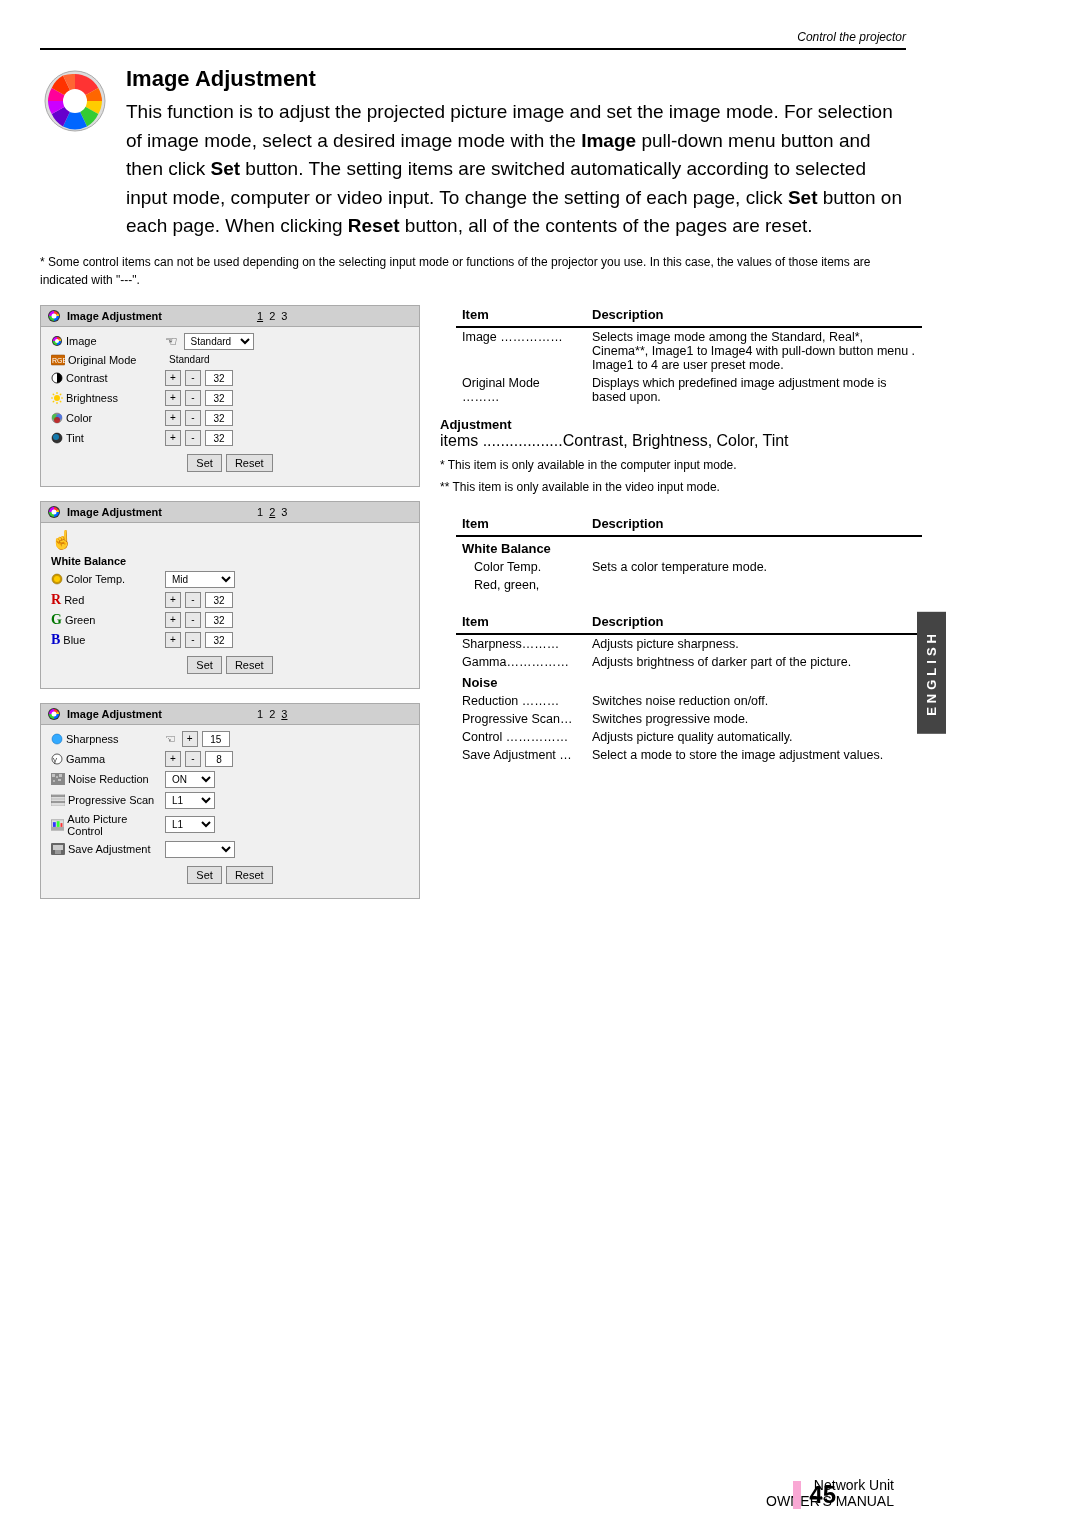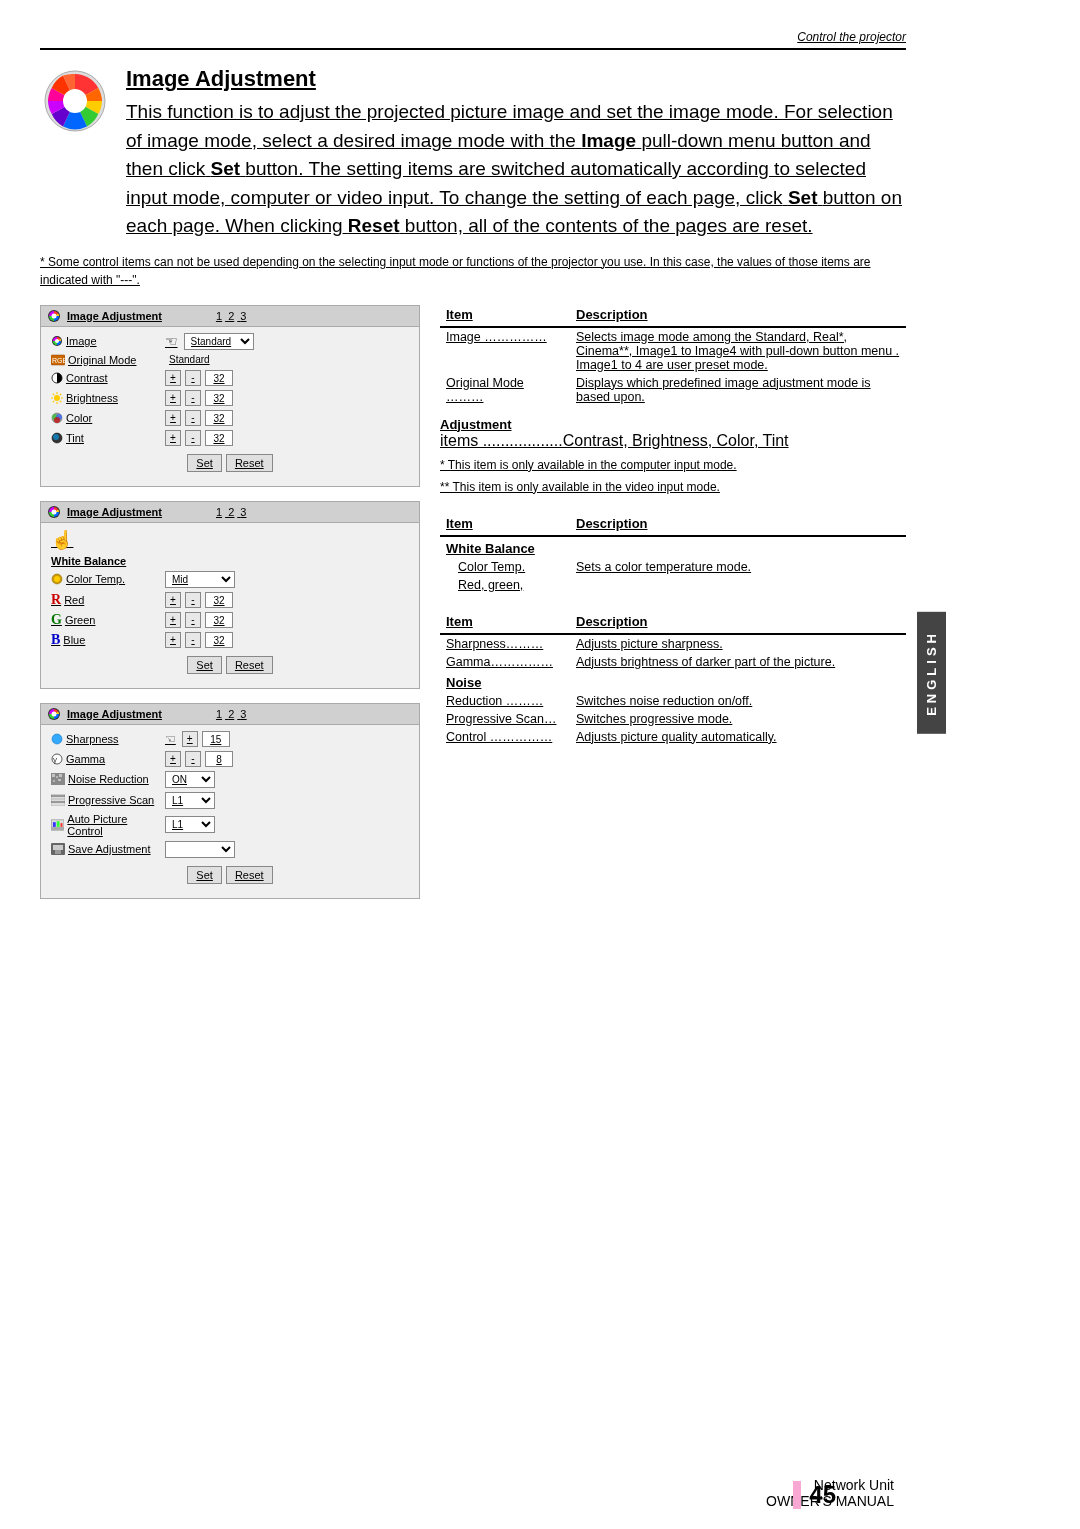--- a/index.html
+++ b/index.html
@@ -10,21 +10,20 @@
       color: #000;
       width: 1080px;
       min-height: 1529px;
       position: relative;
     }
     .page {
       width: 946px;
       min-height: 1529px;
       padding: 30px 40px 40px 40px;
       position: relative;
-      text-decoration: underline;
     }
     .header-line {
       text-align: right;
       font-style: italic;
       font-size: 12px;
       border-bottom: 2px solid #000;
       padding-bottom: 4px;
       margin-bottom: 16px;
     }
     .title-section {
@@ -78,21 +77,21 @@
       display: flex;
       align-items: center;
       gap: 6px;
     }
     .panel-title {
       font-size: 11px;
       font-weight: bold;
     }
     .tab-nums {
       font-size: 11px;
-      margin-left: 48px;
+      margin-left: 89px;
     }
     .tab-nums span {
       margin-right: 3px;
       cursor: pointer;
     }
     .panel-body {
       padding: 6px 10px;
     }
     .panel-row {
       display: flex;
@@ -147,20 +146,21 @@
       padding: 2px 8px;
       cursor: pointer;
     }
     
     .desc-section {
       margin-bottom: 18px;
     }
     .desc-table {
       width: 100%;
       border-collapse: collapse;
+      margin-left: 16px;
     }
     .desc-table thead tr th {
       border-bottom: 2px solid #000;
       font-weight: bold;
       text-align: left;
       padding: 2px 6px 4px 6px;
       font-size: 13px;
     }
     .desc-table thead tr th:first-child {
       width: 130px;
@@ -640,20 +640,24 @@
               <td>Switches noise reduction on/off.</td>
             </tr>
             <tr>
               <td>Progressive Scan…</td>
               <td>Switches progressive mode.</td>
             </tr>
             <tr>
               <td>Control ……………</td>
               <td>Adjusts picture quality automatically.</td>
             </tr>
+            <tr>
+              <td>Save Adjustment …</td>
+              <td>Select a mode to store the image adjustment values.</td>
+            </tr>
           </tbody>
         </table>
       </div>
 
     </div>
   </div>
 
   <div style="
     position: absolute;
     right: 0;

